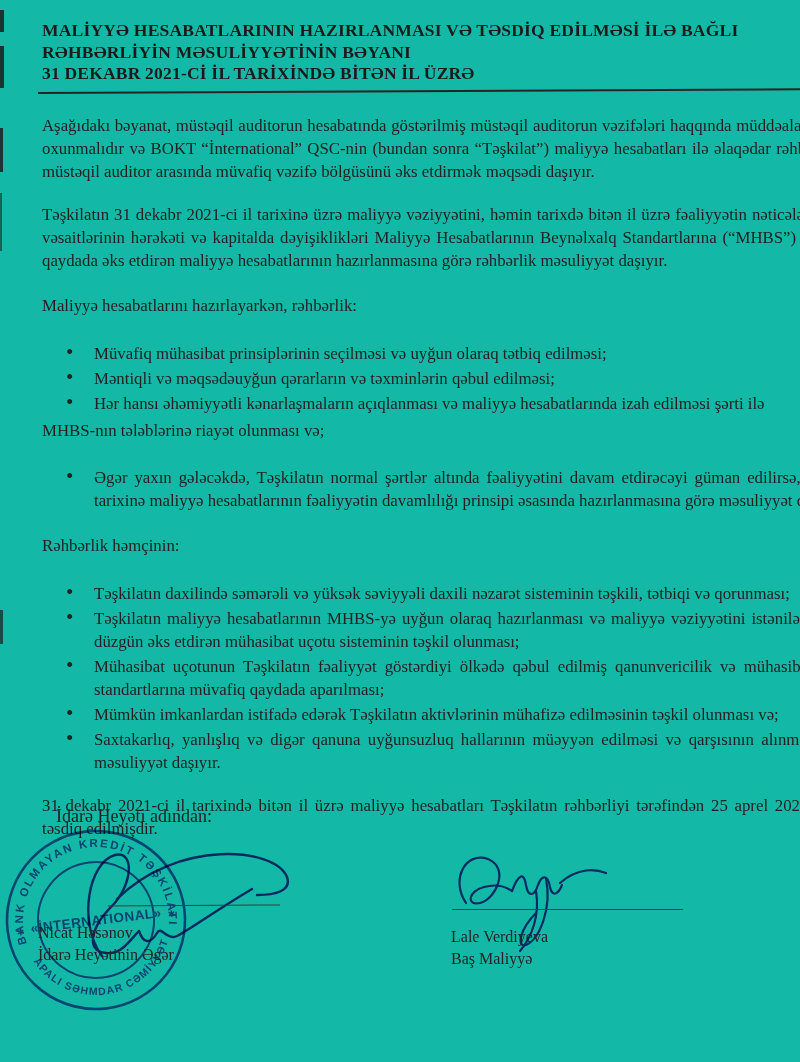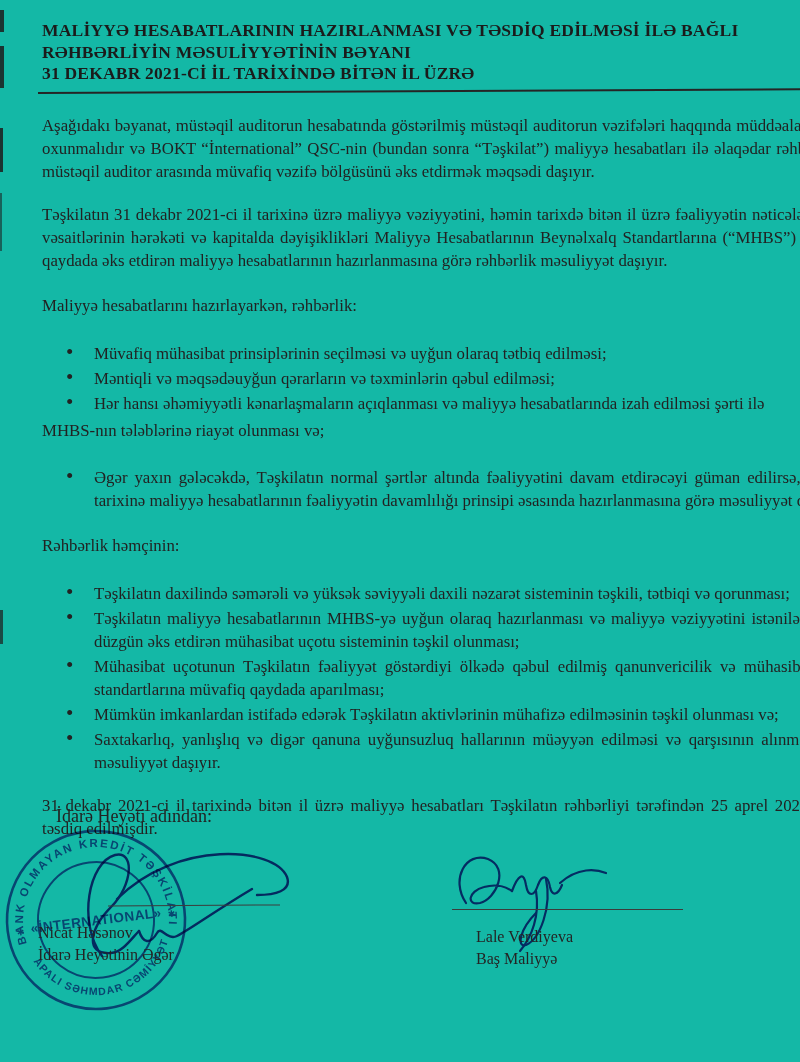--- a/index.html
+++ b/index.html
@@ -27,21 +27,21 @@
   }
   ul.bullets li::before{content:"•";position:absolute;left:24px;top:-1px;font-size:21px;}
   .outdent{margin-top:4px;text-align:left;}
   .sign-area{position:absolute;left:0;top:0;width:800px;height:1062px;pointer-events:none;}
   .preamble{position:absolute;left:42px;top:792px;margin:14px;font-size:18px;color:#222;}
   .sig-line{position:absolute;height:0;border-top:1.6px solid #3c3c3c;}
   .line-left{left:108px;top:905px;width:172px;transform:rotate(-0.4deg);}
   .line-right{left:452px;top:909px;width:231px;}
   .nameblock{position:absolute;font-size:16px;line-height:22px;color:#242424;}
   .nb-left{left:38px;top:922px;}
-  .nb-right{left:476px;top:926px;}
+  .nb-right{left:451px;top:926px;}
   .stamp{position:absolute;left:2px;top:826px;mix-blend-mode:multiply;opacity:.92;transform:rotate(-7deg);}
   .stamp circle{fill:none;stroke:#4453a7;}
   .c-outer{stroke-width:2.6;}
   .c-inner{stroke-width:2;}
   .arc-text{fill:#4453a7;font-family:"Liberation Sans","DejaVu Sans",sans-serif;font-size:11.5px;font-weight:bold;letter-spacing:2px;}
   .arc-text.small{font-size:10.5px;letter-spacing:1.2px;}
   .stamp-center{fill:#4453a7;font-family:"Liberation Sans","DejaVu Sans",sans-serif;font-size:13.5px;font-weight:bold;letter-spacing:.5px;}
   .stamp-sep{fill:#4453a7;font-size:9px;}
   .signature{position:absolute;mix-blend-mode:multiply;}
   .sig-left{left:45px;top:836px;}

